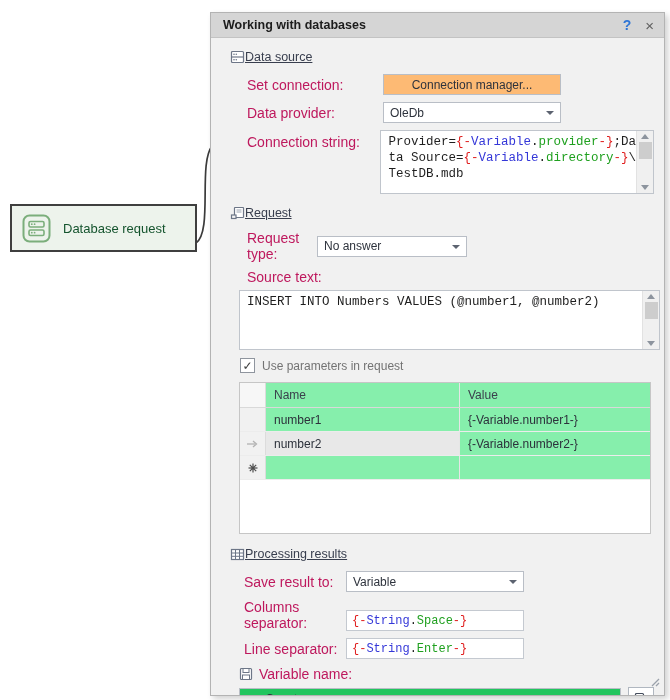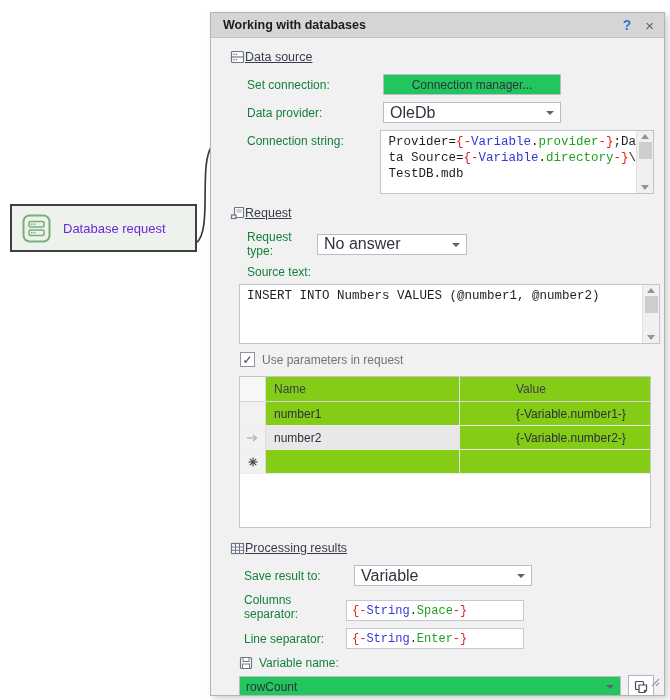--- a/index.html
+++ b/index.html
@@ -5,21 +5,21 @@
   * { margin:0; padding:0; box-sizing:border-box; }
   html,body { width:670px; height:700px; background:#ffffff; font-family:"Liberation Sans", sans-serif; overflow:hidden; }
 
   
   #connector { position:absolute; left:0; top:0; pointer-events:none; z-index:1; }
 
   
   .node { position:absolute; left:10px; top:204px; width:187px; height:48px; z-index:2;
           background:#edf3ec; border:2px solid #3f3f3f; display:flex; align-items:center;
           gap:11px; padding-left:9px; }
-  .node-label { font-size:13px; color:#6d28d9; }
+  .node-label { font-size:13px; color:#14532d; }
 
   
   .panel { position:absolute; left:210px; top:12px; width:455px; height:684px; z-index:3;
            background:#f1f1f1; border:1px solid #b3b3b3; box-shadow:3px 3px 6px rgba(0,0,0,.18);
            overflow:hidden; }
   .panel-header { height:25px; background:#d5d5d5; border-bottom:1px solid #c3c3c3;
                   display:flex; align-items:center; padding:0 10px 0 12px; }
   .panel-title { flex:1; font-size:12.5px; font-weight:bold; color:#1c1c1c; }
   .help-btn { color:#2e75d6; font-weight:bold; font-size:14px; margin-right:14px; cursor:default; }
   .close-btn { color:#5f5f5f; font-size:15px; line-height:1; cursor:default; }
@@ -27,30 +27,30 @@
   .panel-body { padding:12px 10px 0 19px; position:relative; height:657px; }
 
   
   .sec-head { display:flex; align-items:center; margin-bottom:10px; }
   .sec-head .txt { font-size:12.5px; color:#383e4e; text-decoration:underline; }
   .sec-icon { flex:0 0 auto; display:inline-flex; }
 
   
   .row { display:flex; align-items:center; margin:0 0 7px 17px; }
   .row.top { align-items:flex-start; }
-  .lbl { font-size:12px; color:#15803d; }
+  .lbl { font-size:14px; color:#be185d; }
   .lbl-ds { width:136px; }
   .lbl-rt { width:70px; }
   .lbl-pr { width:102px; }
 
   
-  .btn { width:178px; height:21px; background:#22c55e; border:1px solid #b9bec6;
+  .btn { width:178px; height:21px; background:#fdba74; border:1px solid #b9bec6;
          font-size:12px; color:#2e333d; display:flex; align-items:center; justify-content:center; }
   .select { position:relative; width:178px; height:21px; background:#fff; border:1px solid #b9bec6;
-            display:flex; align-items:center; padding:0 20px 0 6px; font-size:16px; color:#2e333d; }
+            display:flex; align-items:center; padding:0 20px 0 6px; font-size:12px; color:#2e333d; }
   .select.w150 { width:150px; }
   .arr { position:absolute; right:6px; top:8px; width:0; height:0;
          border-left:4px solid transparent; border-right:4px solid transparent;
          border-top:4px solid #5c6370; }
 
   .input-syn { width:178px; height:21px; background:#fff; border:1px solid #c4c9d0;
                display:flex; align-items:center; padding:0 5px; font-family:"Liberation Mono", monospace;
                font-size:12px; white-space:pre; overflow:hidden; }
 
   
@@ -71,30 +71,30 @@
   
   .tk-k { color:#1f1f1f; } .tk-r { color:#e01e1e; } .tk-b { color:#3437d8; } .tk-g { color:#1fa01f; }
 
   
   .chk-row { display:flex; align-items:center; gap:7px; margin:0 0 9px 10px; }
   .chk { width:15px; height:15px; background:#fff; border:1px solid #8f959e;
          display:flex; align-items:center; justify-content:center; font-size:12px; color:#3c3c3c; }
   .chk-lbl { font-size:12px; color:#737373; }
 
   
-  .ptable { width:412px; height:152px; margin-left:9px; background:#84cc16; border:1px solid #c6c6c6;
+  .ptable { width:412px; height:152px; margin-left:9px; background:#86efac; border:1px solid #c6c6c6;
             display:flex; flex-direction:column; font-size:12px; color:#2c313b; margin-bottom:13px; }
   .trow { display:flex; height:24px; flex:0 0 auto; }
   .trow.hdr { height:25px; border-bottom:1px solid #d9d9d9; color:#3a404c; }
   .trow.data { border-bottom:1px solid #ececec; }
   .gut  { width:26px; background:#f1f1f1; border-right:1px solid #dcdcdc;
           display:flex; align-items:center; justify-content:center; }
   .trow.hdr .gut { background:#f7f7f7; }
   .cname { width:194px; border-right:1px solid #e6e6e6; display:flex; align-items:center; padding:0 8px; }
-  .cval  { flex:1; display:flex; align-items:center; padding:1px 8px;margin-left:48px; }
+  .cval  { flex:1; display:flex; align-items:center; padding:1px 8px; }
   .trow.current .cname { background:#e8e8e8; }
   .tfill { flex:1; background:#fff; }
 
   
   .varname-row { display:flex; align-items:center; gap:6px; margin:2px 0 5px 9px; }
   .combo-row { display:flex; align-items:center; margin-left:9px; gap:7px; }
   .combo { position:relative; width:387px; height:22px; background:#22c55e; border:1px solid #b9bec6;
            display:flex; align-items:center; padding:0 20px 0 6px; font-size:12px; color:#2e333d; }
   .copy-btn { width:26px; height:24px; background:#fff; border:1px solid #b0b7c0;
               display:flex; align-items:center; justify-content:center; }
@@ -256,21 +256,21 @@
           <rect x="1.5" y="1.5" width="12" height="10" fill="#fff" stroke="#6d7687" stroke-width="1.2"></rect>
           <line x1="5.5" y1="1.5" x2="5.5" y2="11.5" stroke="#6d7687" stroke-width="1"></line>
           <line x1="9.5" y1="1.5" x2="9.5" y2="11.5" stroke="#6d7687" stroke-width="1"></line>
           <line x1="1.5" y1="5" x2="13.5" y2="5" stroke="#6d7687" stroke-width="1"></line>
           <line x1="1.5" y1="8.3" x2="13.5" y2="8.3" stroke="#6d7687" stroke-width="1"></line>
         </svg>
       </span>
       <span class="txt">Processing results</span>
     </div>
 
-    <div class="row" style="margin-left:14px;gap:8px;">
+    <div class="row" style="margin-left:14px;">
       <span class="lbl lbl-pr">Save result to:</span>
       <div class="select">
         <span>Variable</span>
         <span class="arr"></span>
       </div>
     </div>
 
     <div class="row" style="margin-left:14px;align-items:flex-end;">
       <span class="lbl lbl-pr">Columns separator:</span>
       <div class="input-syn"><span class="tk-r">{-</span><span class="tk-b">String</span><span class="tk-k">.</span><span class="tk-g">Space</span><span class="tk-r">-}</span></div>

